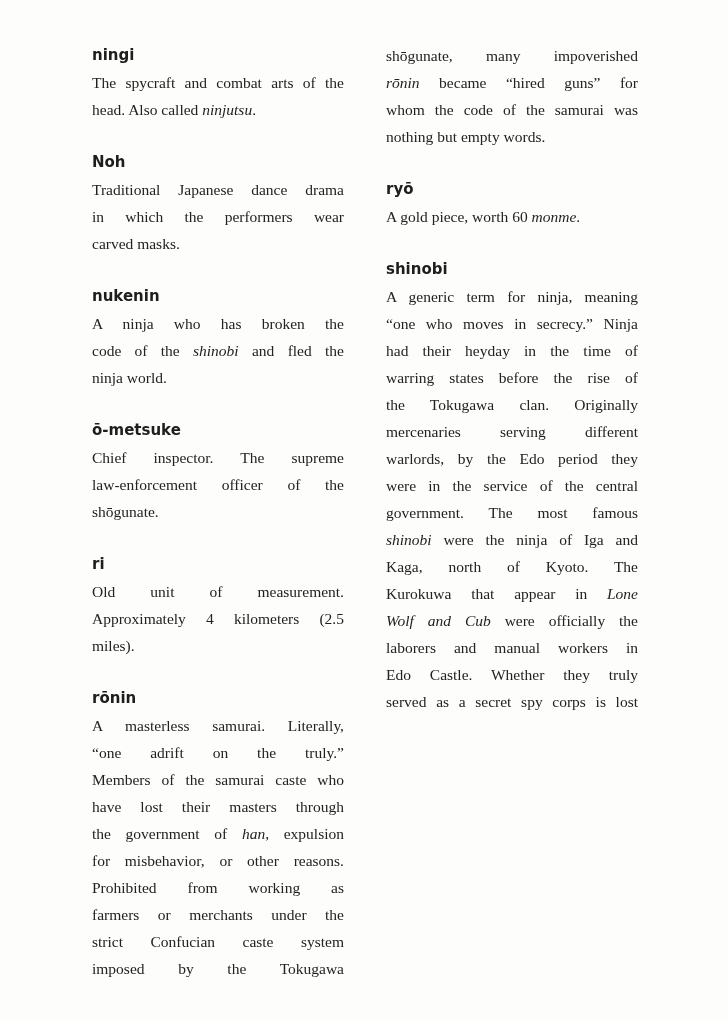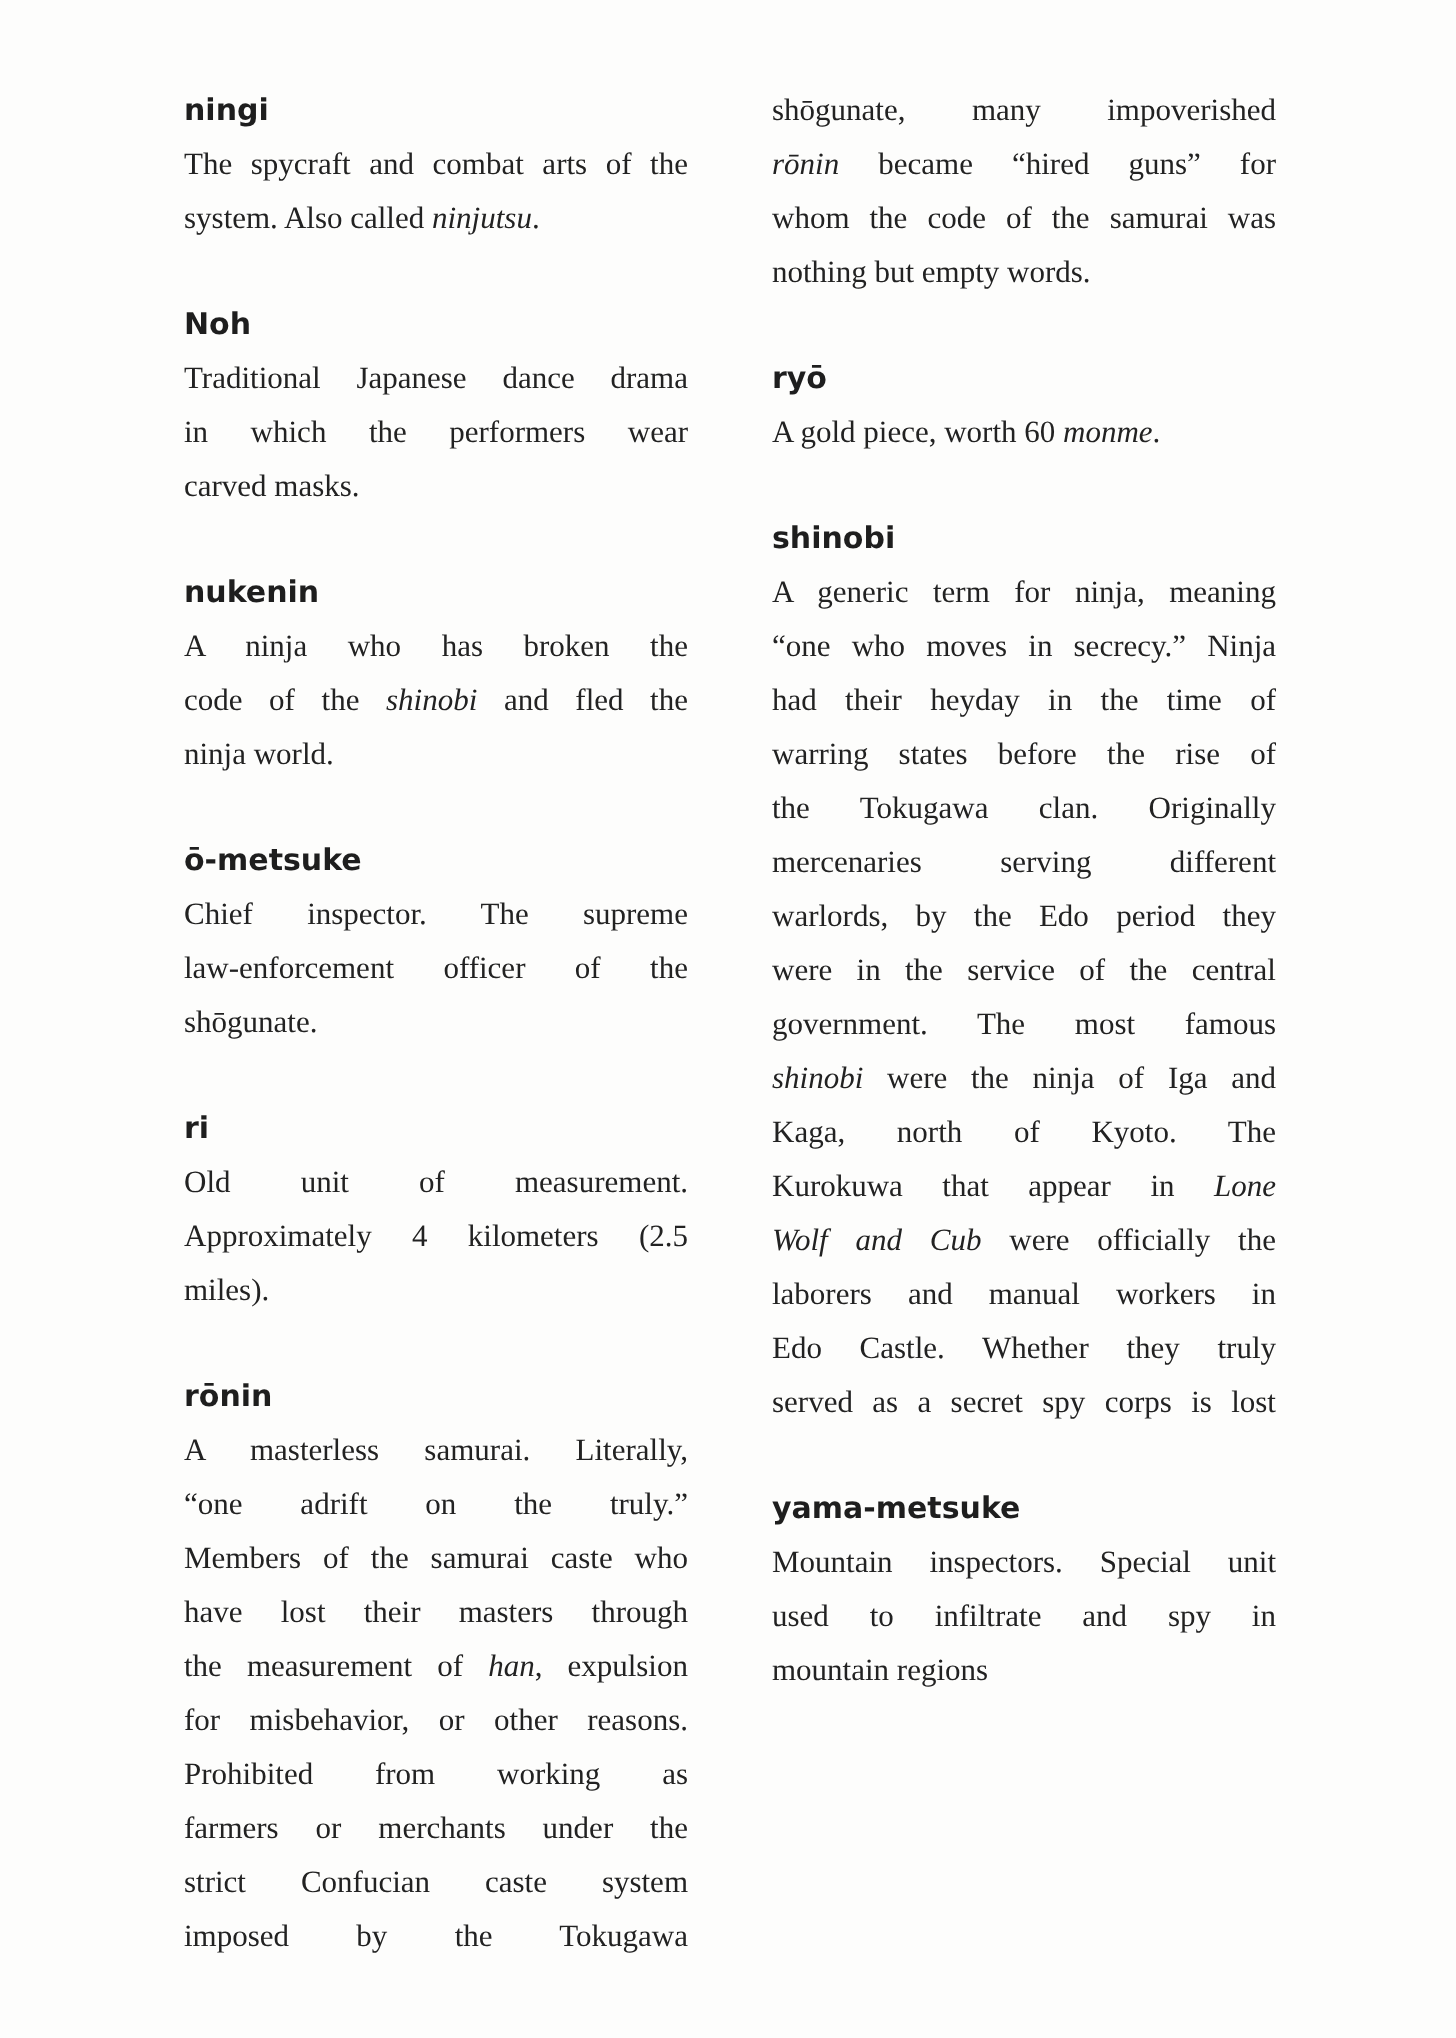--- a/index.html
+++ b/index.html
@@ -25,21 +25,21 @@
 </style>
 </head>
 <body>
 
 <div class="page">
   <div class="col left" id="col-left">
       <div class="entry">
         <div class="term">ningi</div>
         <div>
           <span class="line"><span>The spycraft and combat arts of the</span></span>
-          <span class="line last"><span>system. Also called </span><i>ninjutsu</i><span>.</span></span>
+          <span class="line last"><span>head. Also called </span><i>ninjutsu</i><span>.</span></span>
         </div>
       </div>
       <div class="entry">
         <div class="term">Noh</div>
         <div>
           <span class="line"><span>Traditional Japanese dance drama</span></span>
           <span class="line"><span>in which the performers wear</span></span>
           <span class="line last"><span>carved masks.</span></span>
         </div>
       </div>
@@ -67,21 +67,21 @@
           <span class="line last"><span>miles).</span></span>
         </div>
       </div>
       <div class="entry">
         <div class="term">rōnin</div>
         <div>
           <span class="line"><span>A masterless samurai. Literally,</span></span>
           <span class="line"><span>“one adrift on the truly.”</span></span>
           <span class="line"><span>Members of the samurai caste who</span></span>
           <span class="line"><span>have lost their masters through</span></span>
-          <span class="line"><span>the measurement of </span><i>han</i><span>, expulsion</span></span>
+          <span class="line"><span>the government of </span><i>han</i><span>, expulsion</span></span>
           <span class="line"><span>for misbehavior, or other reasons.</span></span>
           <span class="line"><span>Prohibited from working as</span></span>
           <span class="line"><span>farmers or merchants under the</span></span>
           <span class="line"><span>strict Confucian caste system</span></span>
           <span class="line"><span>imposed by the Tokugawa</span></span>
         </div>
       </div>
     </div>
   <div class="col right" id="col-right">
       <div class="entry">
@@ -112,22 +112,14 @@
           <span class="line"><span>government. The most famous</span></span>
           <span class="line"><i>shinobi</i><span> were the ninja of Iga and</span></span>
           <span class="line"><span>Kaga, north of Kyoto. The</span></span>
           <span class="line"><span>Kurokuwa that appear in </span><i>Lone</i></span>
           <span class="line"><i>Wolf and Cub</i><span> were officially the</span></span>
           <span class="line"><span>laborers and manual workers in</span></span>
           <span class="line"><span>Edo Castle. Whether they truly</span></span>
           <span class="line"><span>served as a secret spy corps is lost</span></span>
         </div>
       </div>
-      <div class="entry">
-        <div class="term">yama-metsuke</div>
-        <div>
-          <span class="line"><span>Mountain inspectors. Special unit</span></span>
-          <span class="line"><span>used to infiltrate and spy in</span></span>
-          <span class="line last"><span>mountain regions</span></span>
-        </div>
-      </div>
     </div>
 </div>
 
 </body></html>

